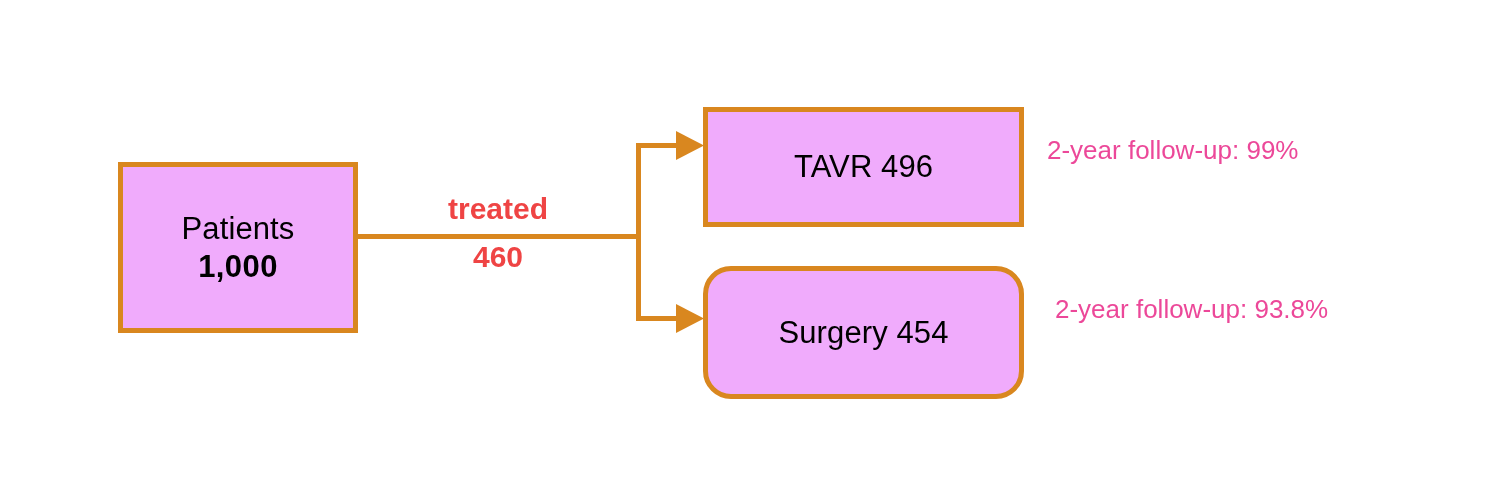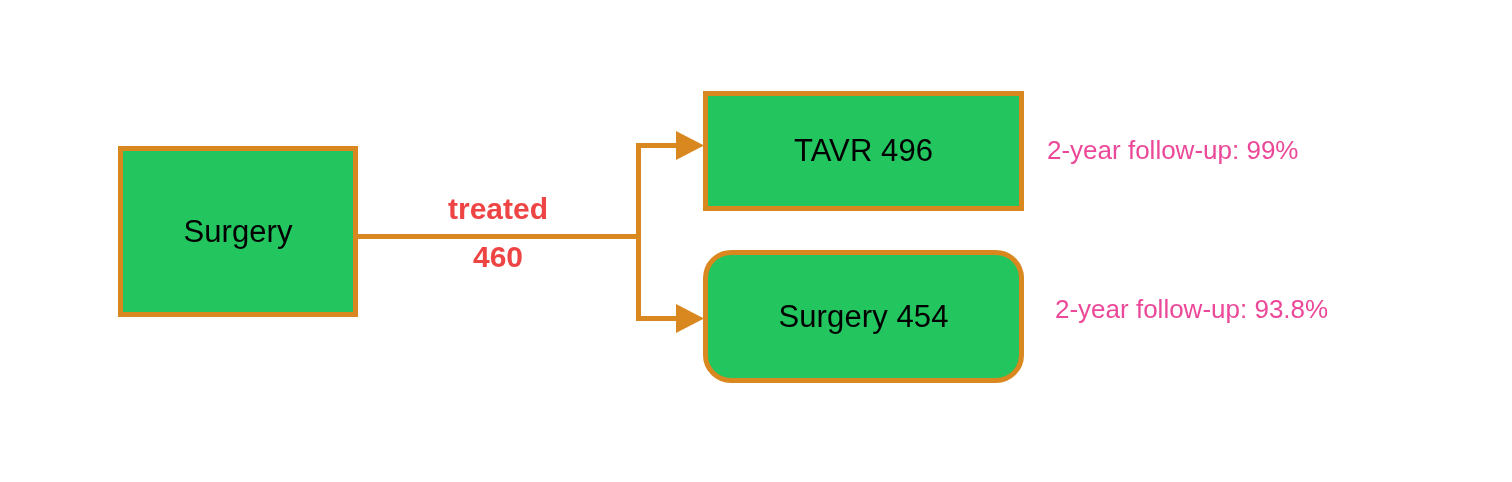--- a/index.html
+++ b/index.html
@@ -23,28 +23,29 @@
     left: 0;
     top: 0;
     width: 1512px;
     height: 482px;
   }
 
   
   .node-box {
     position: absolute;
     box-sizing: border-box;
-    background: #22c55e;
+    background: #f0abfc;
     border: 5px solid #d9871f;
     display: flex;
     flex-direction: column;
     align-items: center;
     justify-content: center;
     text-align: center;
     color: #000000;
+    margin-top: 16px;
   }
   #node-patients {
     left: 118px;
     top: 146px;
     width: 240px;
     height: 171px;
   }
   #node-tavr {
     left: 703px;
     top: 91px;
@@ -120,21 +121,22 @@
     <line x1="636" y1="145.5" x2="680" y2="145.5" stroke="#d9871f" stroke-width="5"></line>
 
     <line x1="636" y1="318.5" x2="680" y2="318.5" stroke="#d9871f" stroke-width="5"></line>
 
     <polygon points="676,131 704,145.5 676,160" fill="#d9871f"></polygon>
 
     <polygon points="676,304 704,318.5 676,333" fill="#d9871f"></polygon>
   </svg>
 
   <div class="node-box" id="node-patients">
-    <div class="node-line regular">Surgery</div>
+    <div class="node-line regular">Patients</div>
+    <div class="node-line bold">1,000</div>
   </div>
 
   <div class="edge-label" id="edge-label-treated">treated</div>
   <div class="edge-label" id="edge-label-count">460</div>
 
   <div class="node-box" id="node-tavr">
     <div class="node-line regular">TAVR 496</div>
   </div>
   <div class="outcome-label" id="outcome-tavr">2-year follow-up: 99%</div>
 

